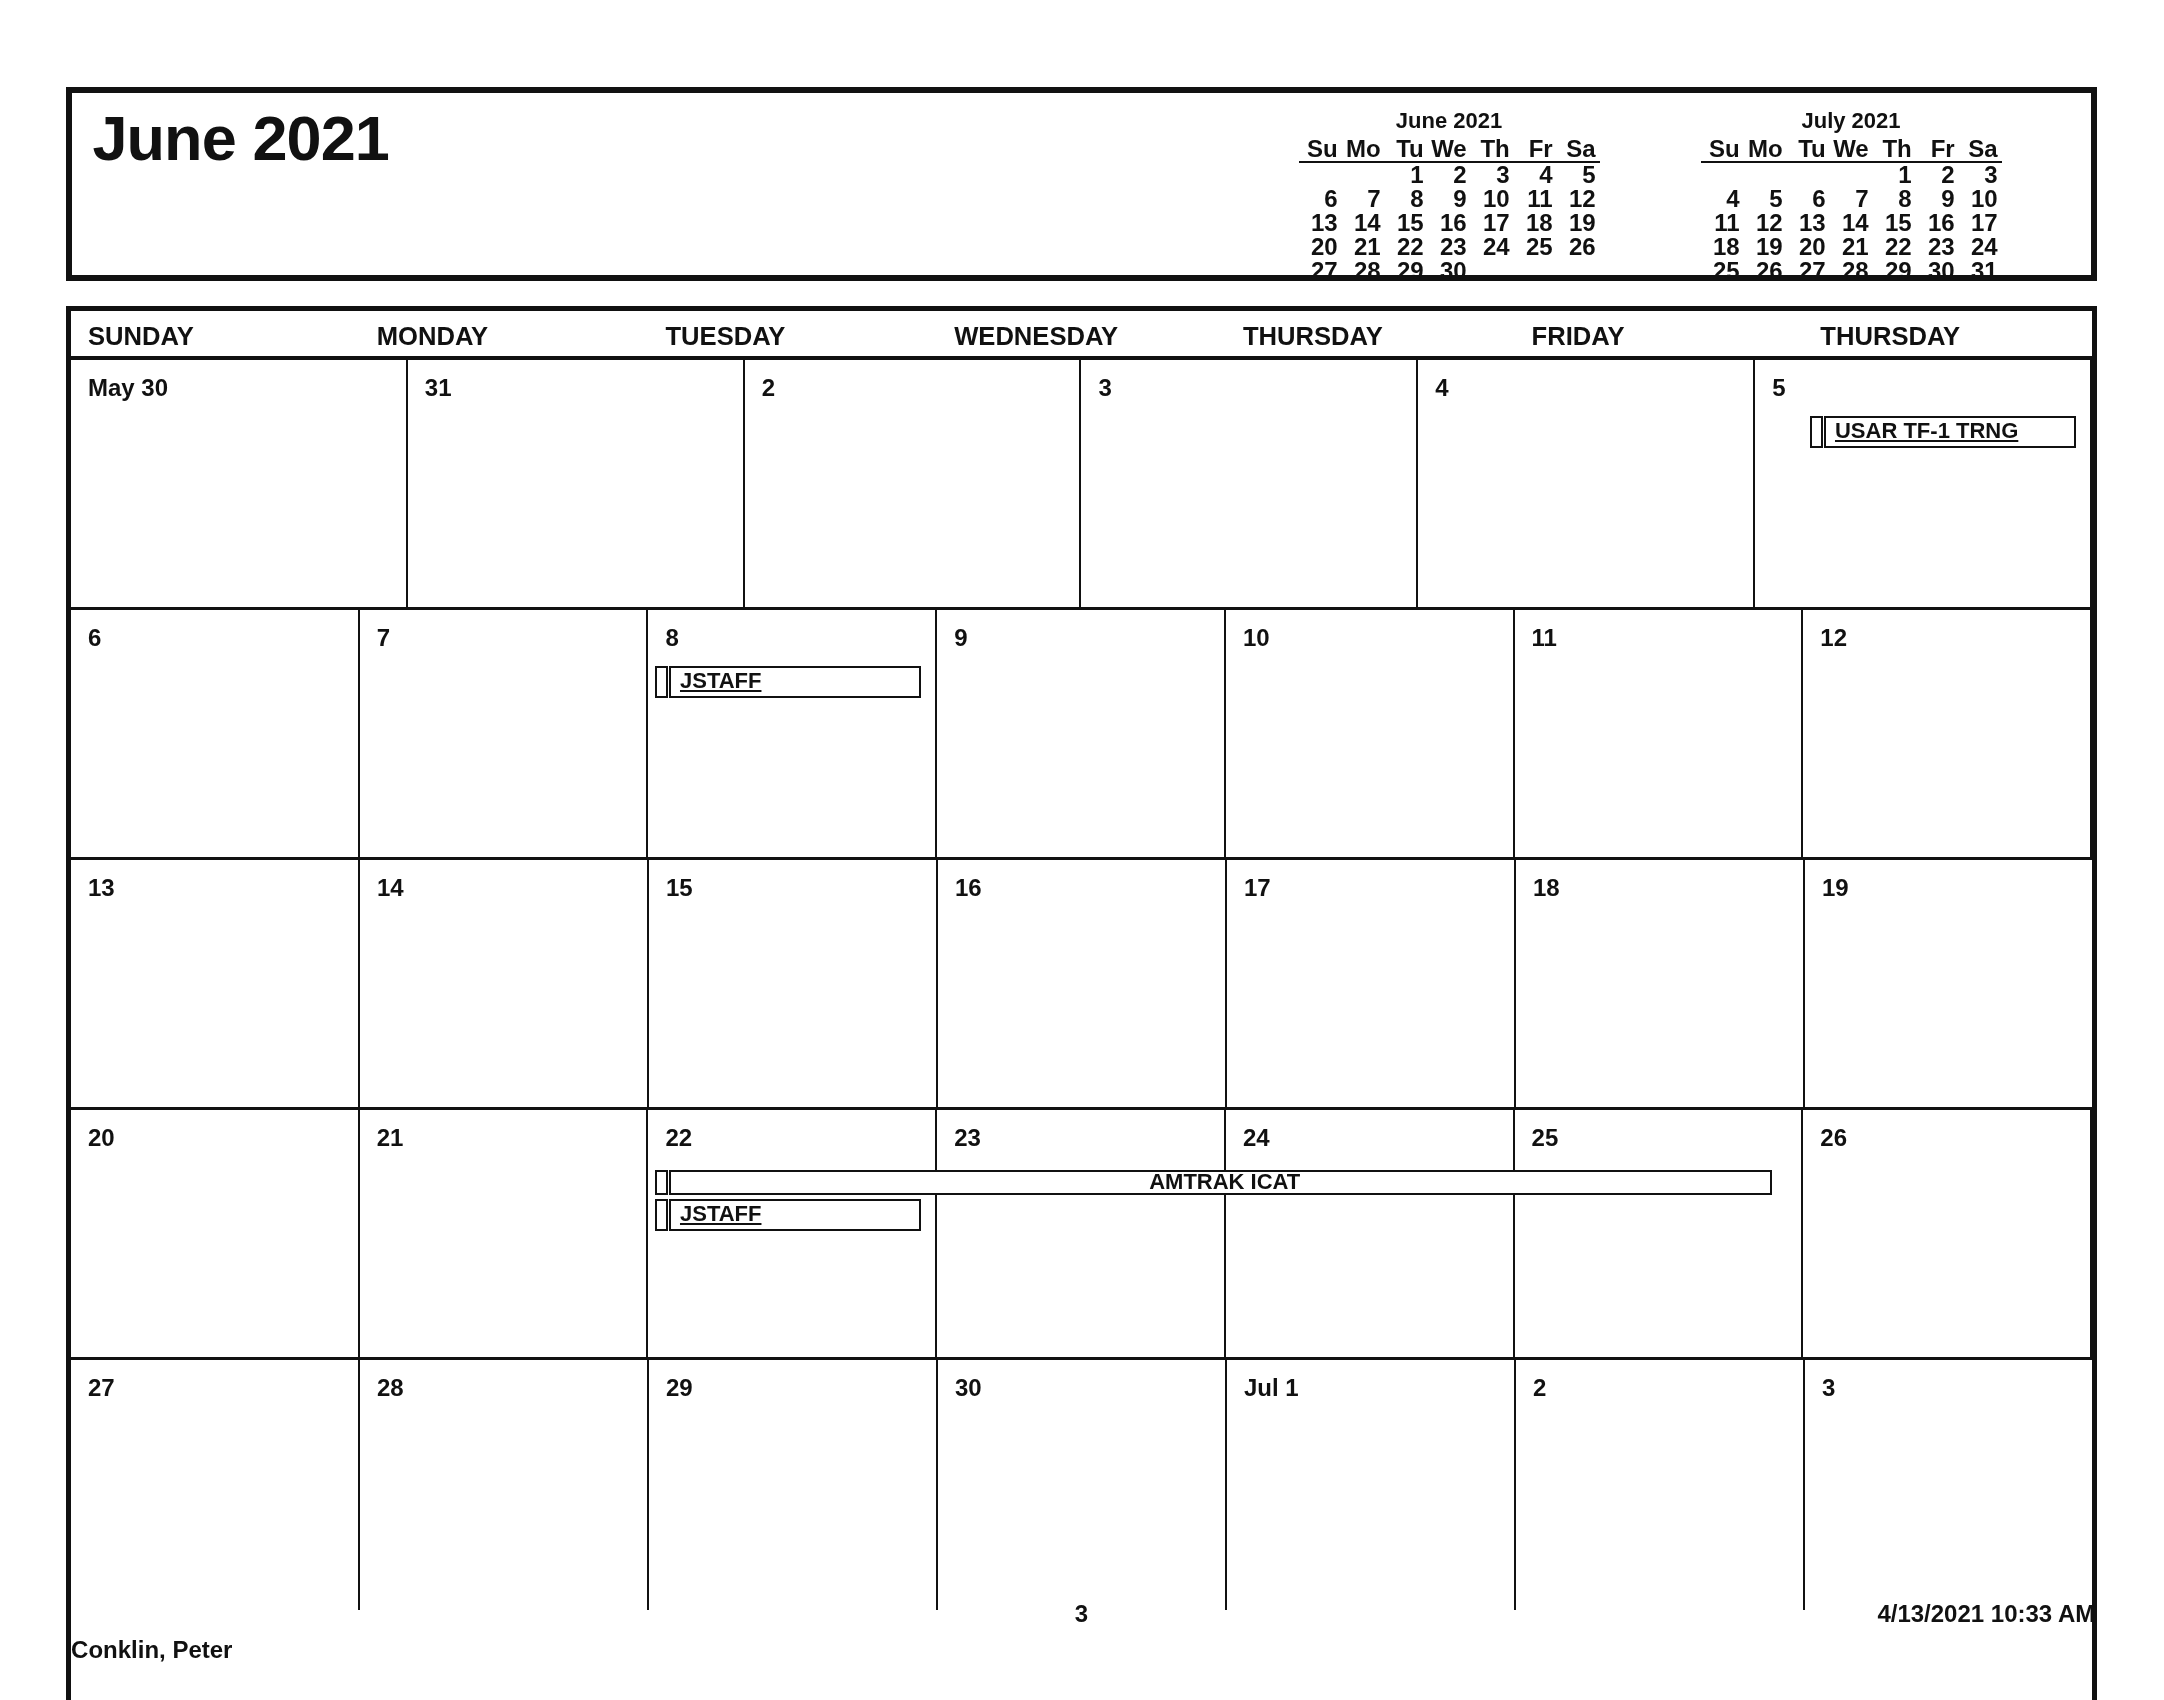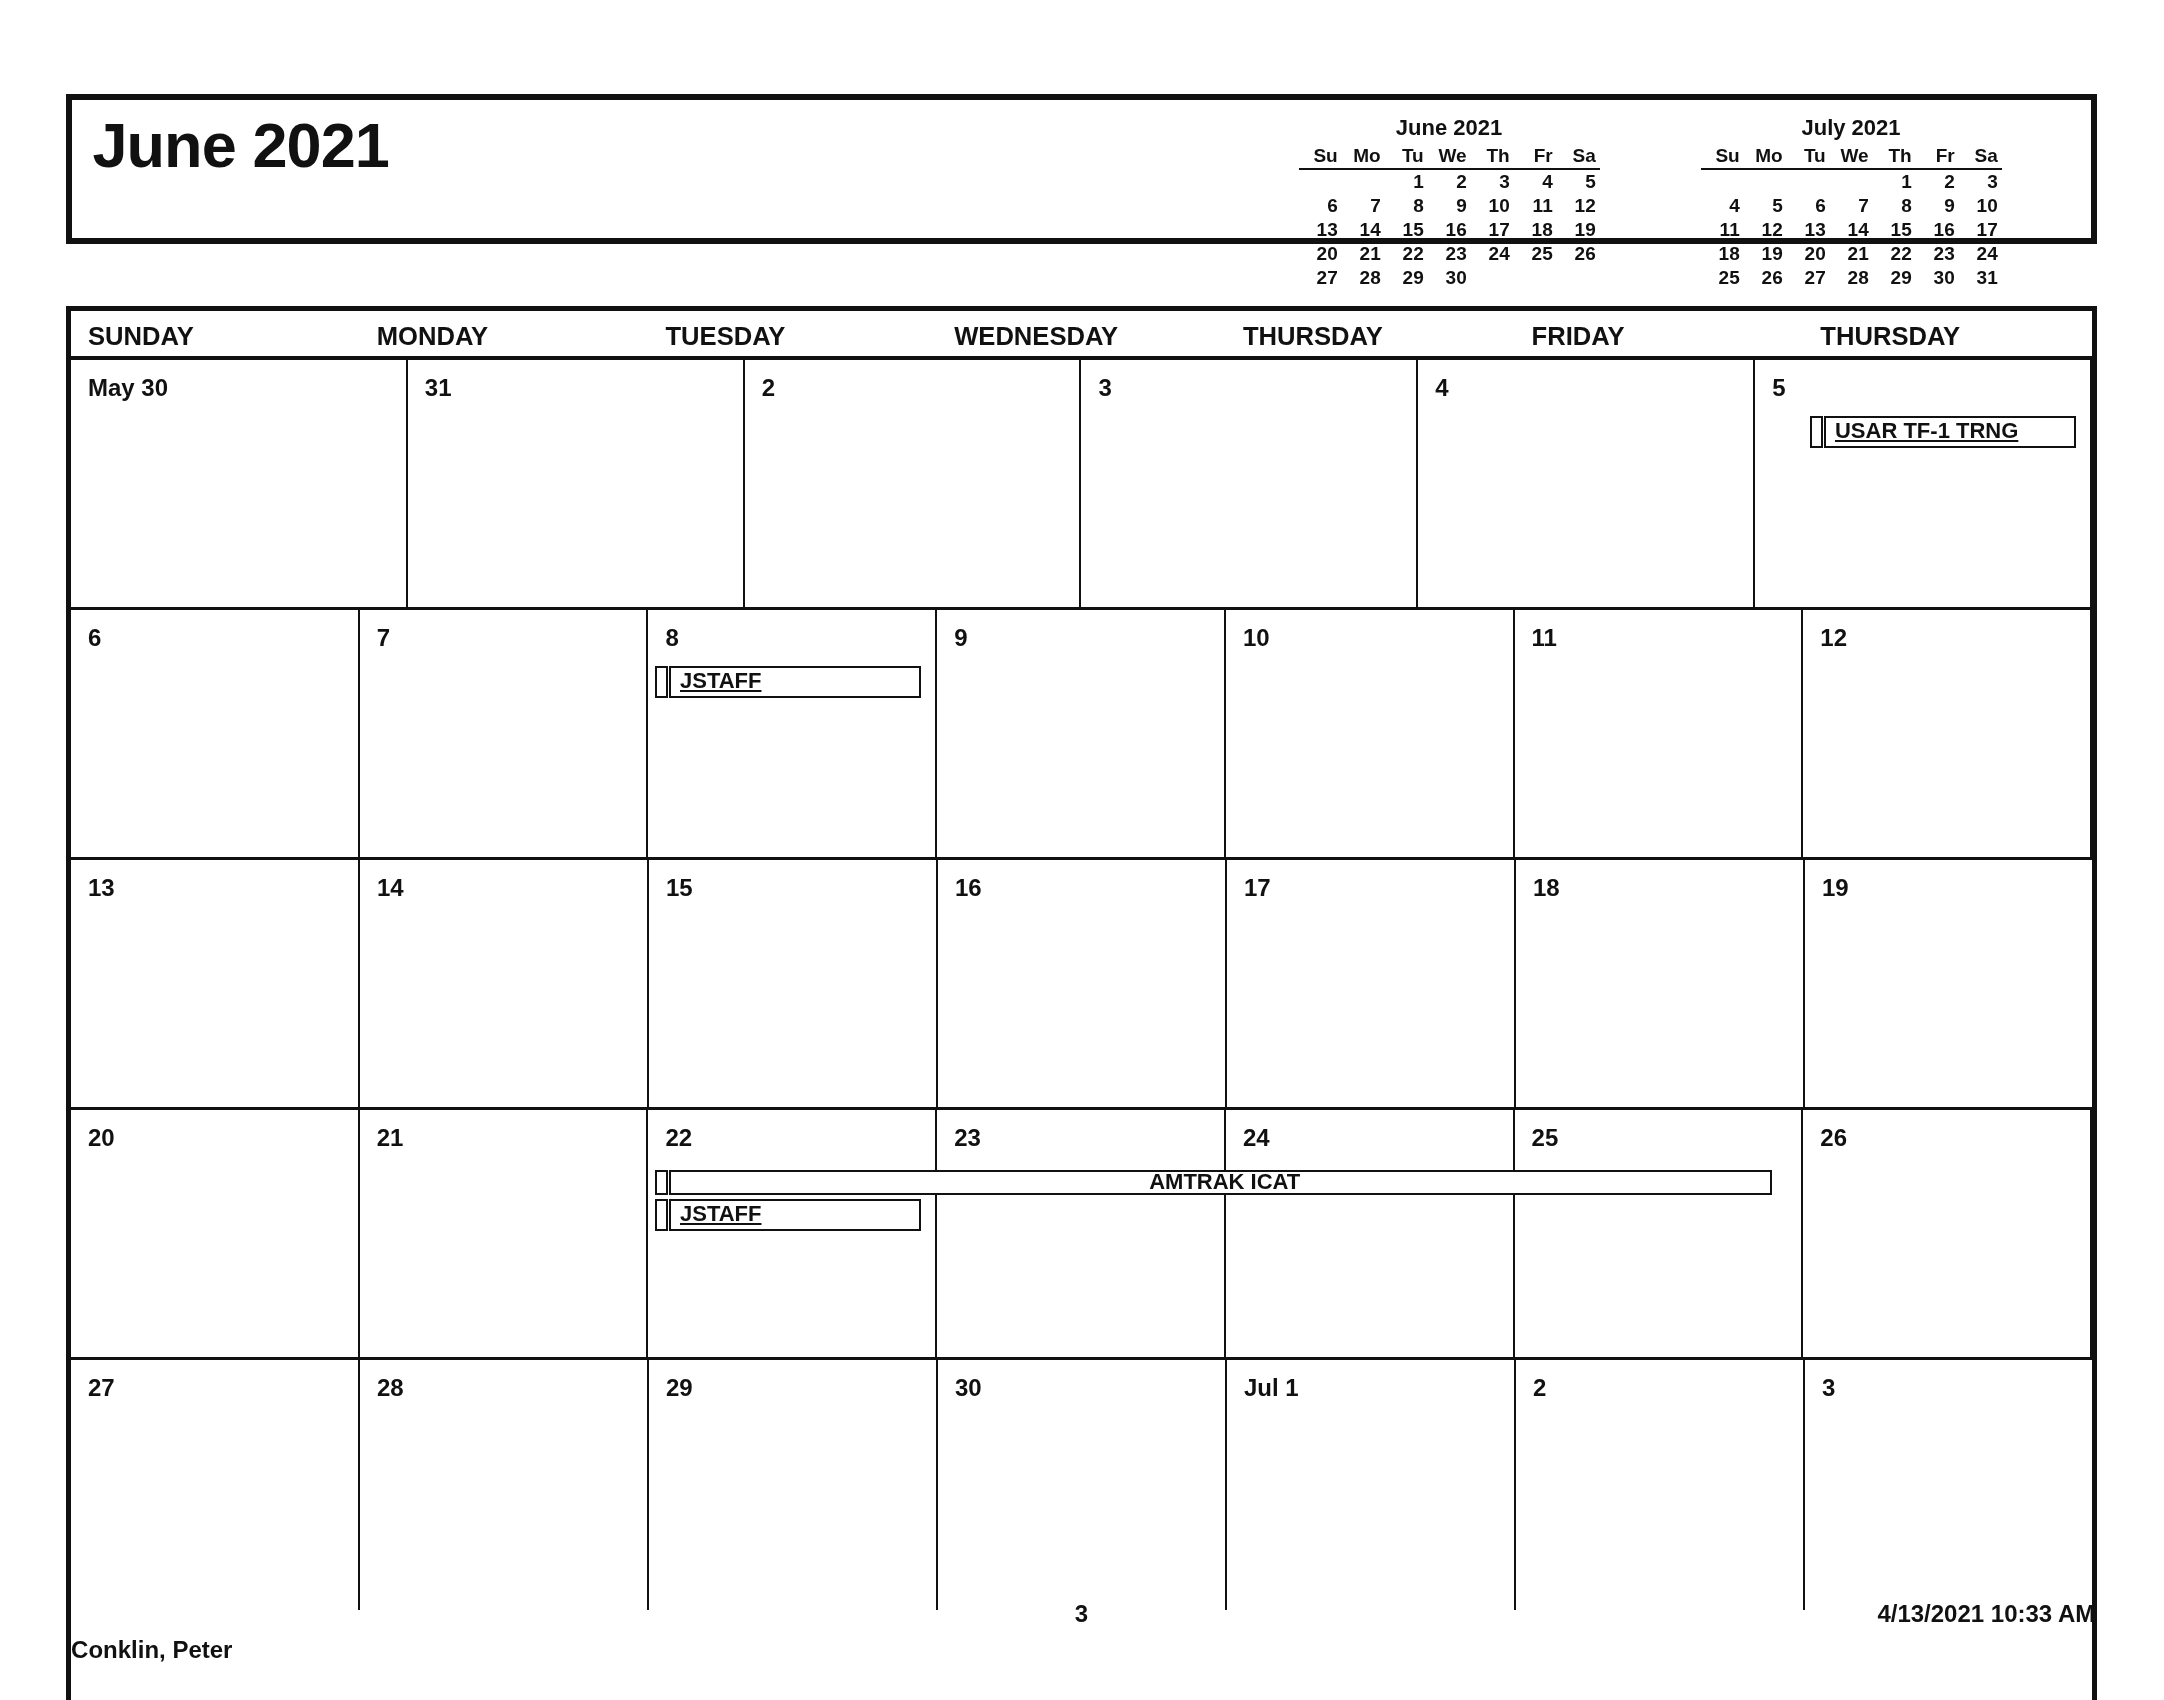--- a/index.html
+++ b/index.html
@@ -4,30 +4,30 @@
 <style>
   :root { --ink:#111; --paper:#ffffff; }
   * { margin:0; padding:0; box-sizing:border-box; border-color:var(--ink); }
   html,body { background:var(--paper); }
   body {
     position:relative; width:2164px; height:1700px;
     font-family:"Liberation Sans", sans-serif; color:var(--ink); overflow:hidden;
   }
 
   
-  .header-box { position:absolute; left:66px; top:94px; width:2031px; height:150px;
+  .header-box { position:absolute; left:66px; top:87px; width:2031px; height:194px;
     border:6px solid var(--ink); background:var(--paper); }
   .page-title { position:absolute; left:20.4px; top:8.5px; font-size:63px; font-weight:700;
     letter-spacing:-0.9px; }
   .minical { position:absolute; top:15.3px; width:300px; }
   .minical-0 { left:1227px; }
   .minical-1 { left:1629px; }
   .minical-title { text-align:center; font-size:22px; font-weight:700; height:29px; }
   .minical-grid { display:grid; grid-template-columns:repeat(7,43px);
-    font-size:19px; font-weight:700; line-height:24px; }
+    font-size:24px; font-weight:700; line-height:24px; }
   .mc-h { text-align:right; padding-right:4.3px; border-bottom:2.6px solid var(--ink); }
   .mc-d { text-align:right; padding-right:4.3px; }
 
   
   .main-grid { position:absolute; left:66px; top:306px; width:2031px; height:1514px;
     border:5.1px solid var(--ink); background:var(--paper); }
   .dow-row { display:flex; height:49px; border-bottom:4.3px solid var(--ink); }
   .dow-cell { flex:1; font-size:25.6px; font-weight:600; padding:11px 0 0 17px; }
   .weeks { position:relative; }
   .week-row { display:flex; position:relative; height:250px; border-bottom:3.4px solid var(--ink); }

